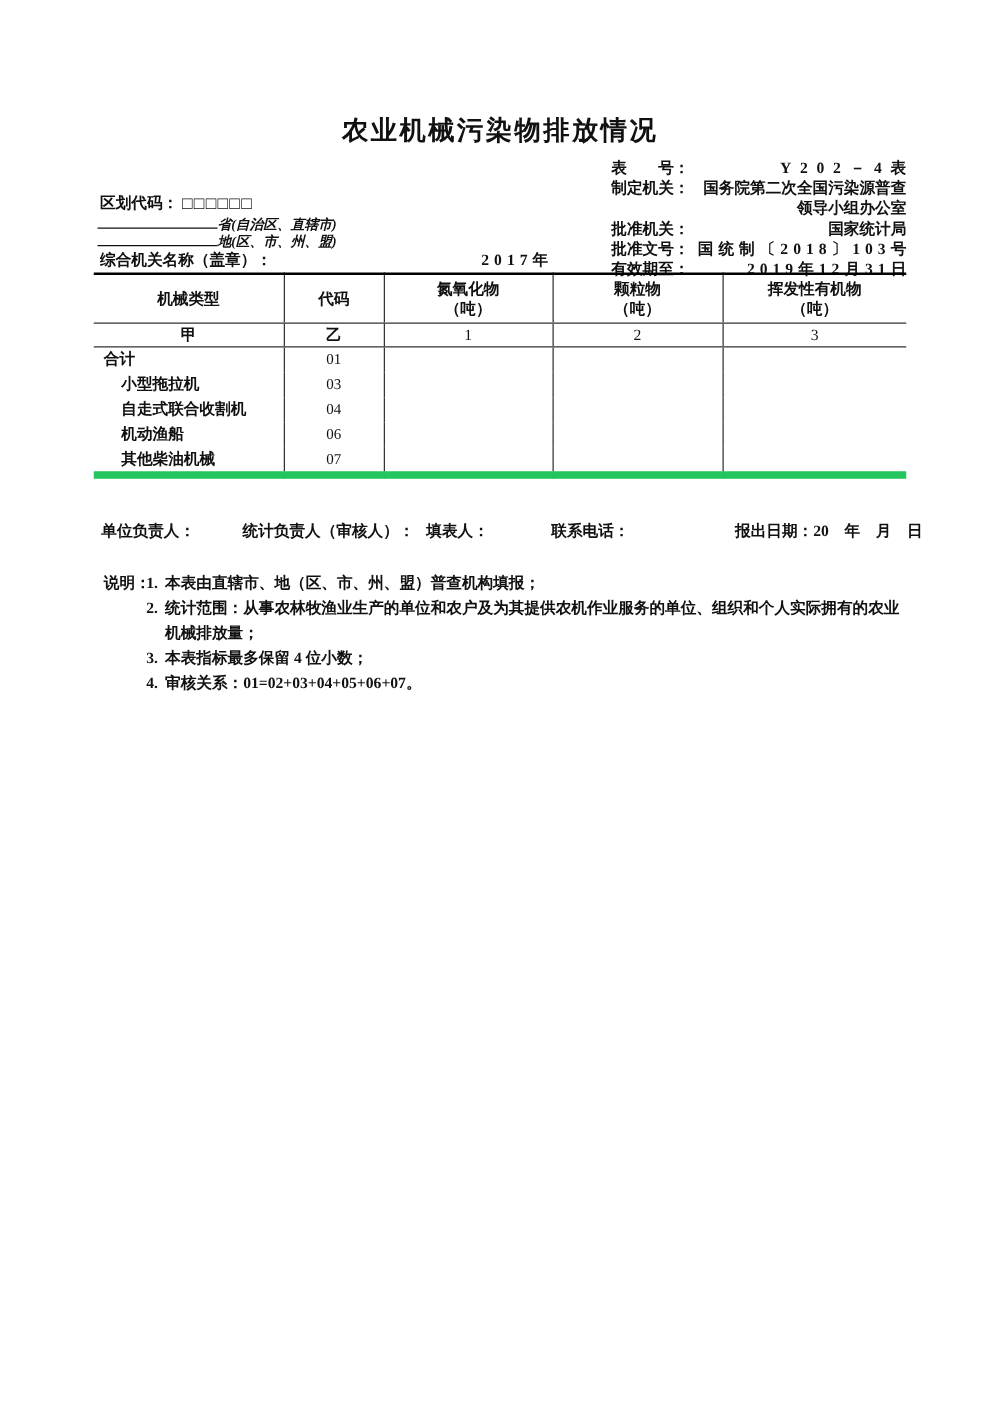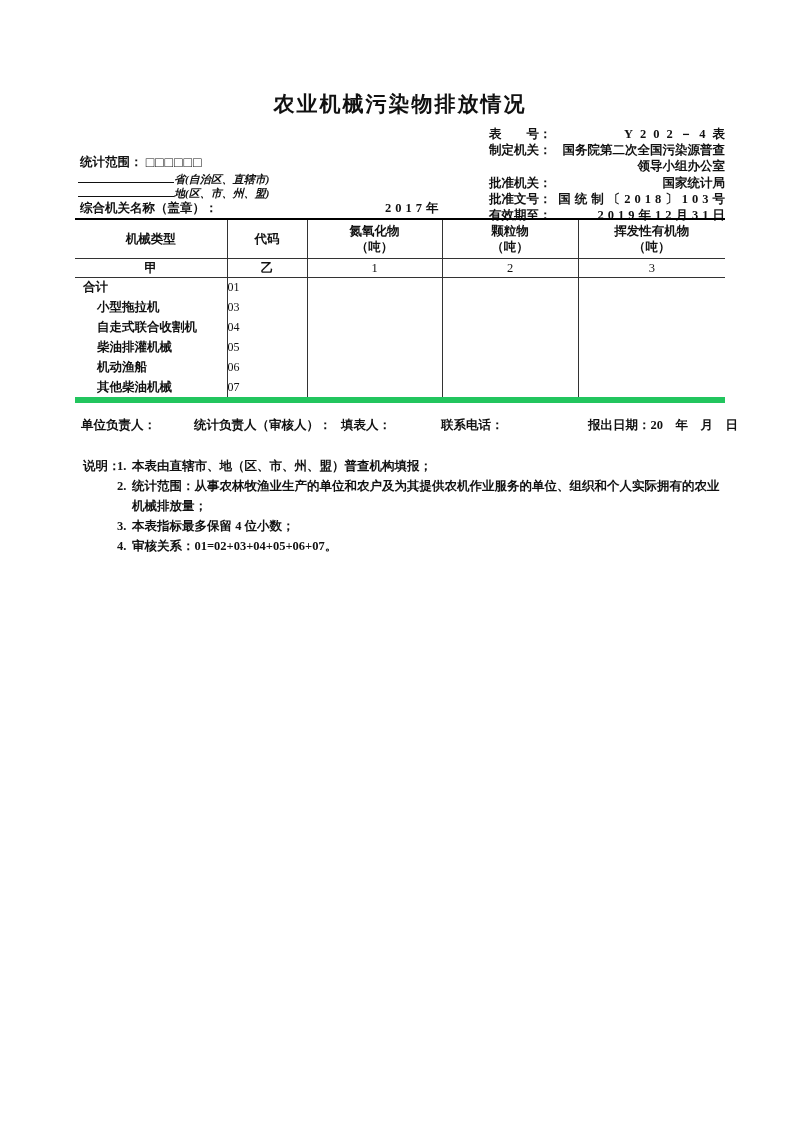--- a/index.html
+++ b/index.html
@@ -35,21 +35,21 @@
     font-size:12.5px;
   }
   .main-table th, .main-table td { padding:0; vertical-align:middle; }
   .main-table .vline { border-left:1px solid #333; }
   .main-table tr.h1 th { height:38px; font-weight:bold; text-align:center; border-bottom:1px solid #333; line-height:16px; }
   .main-table tr.h2 td { height:18px; text-align:center; border-bottom:1px solid #333; }
   .main-table tr.h2 .cjk { font-weight:bold; }
   .main-table tbody td { height:19.85px; font-size:12px; }
   .main-table tbody td.name { font-weight:bold; font-size:12.5px; padding-left:8px; }
   .main-table tbody td.name.indent { padding-left:22px; }
-  .main-table tbody td.code { text-align:left; }
+  .main-table tbody td.code { text-align:center; }
   
   .signature { position:absolute; left:75px; top:417px; width:650px; height:18px; font-size:12.5px; font-weight:bold; }
   .signature span { position:absolute; top:0; white-space:nowrap; }
   .sig-unit { left:6px; } .sig-stats { left:119px; } .sig-preparer { left:266px; }
   .sig-phone { left:366px; } .sig-date { left:513px; }
   
   .notes { position:absolute; left:83px; top:456px; width:640px; font-size:12.5px; font-weight:bold; line-height:20px; }
   .notes-label { position:absolute; left:0; top:0; }
   .note-items { margin-left:34px; width:603px; }
   .note-item { padding-left:15px; }
@@ -86,21 +86,21 @@
       <span>批准文号：</span>
       <span class="sp4">国统制〔2018〕103号</span>
     </div>
     <div class="mr-row">
       <span>有效期至：</span>
       <span class="sp4">2019年12月31日</span>
     </div>
   </div>
 
   <div class="region-row">
-    <span>统计范围：</span>
+    <span>区划代码：</span>
     <span class="region-boxes">□□□□□□</span>
   </div>
   <div class="blank-row province">
     <span class="blank-line"></span><span>省(自治区、直辖市)</span>
   </div>
   <div class="blank-row prefecture">
     <span class="blank-line"></span><span>地(区、市、州、盟)</span>
   </div>
   <div class="org-row">综合机关名称（盖章）：</div>
   <div class="year">2017年</div>
@@ -154,27 +154,20 @@
         <td class="vline"></td>
       </tr>
       <tr>
         <td class="name indent">自走式联合收割机</td>
         <td class="vline code">04</td>
         <td class="vline"></td>
         <td class="vline"></td>
         <td class="vline"></td>
       </tr>
       <tr>
-        <td class="name indent">柴油排灌机械</td>
-        <td class="vline code">05</td>
-        <td class="vline"></td>
-        <td class="vline"></td>
-        <td class="vline"></td>
-      </tr>
-      <tr>
         <td class="name indent">机动渔船</td>
         <td class="vline code">06</td>
         <td class="vline"></td>
         <td class="vline"></td>
         <td class="vline"></td>
       </tr>
       <tr>
         <td class="name indent">其他柴油机械</td>
         <td class="vline code">07</td>
         <td class="vline"></td>

